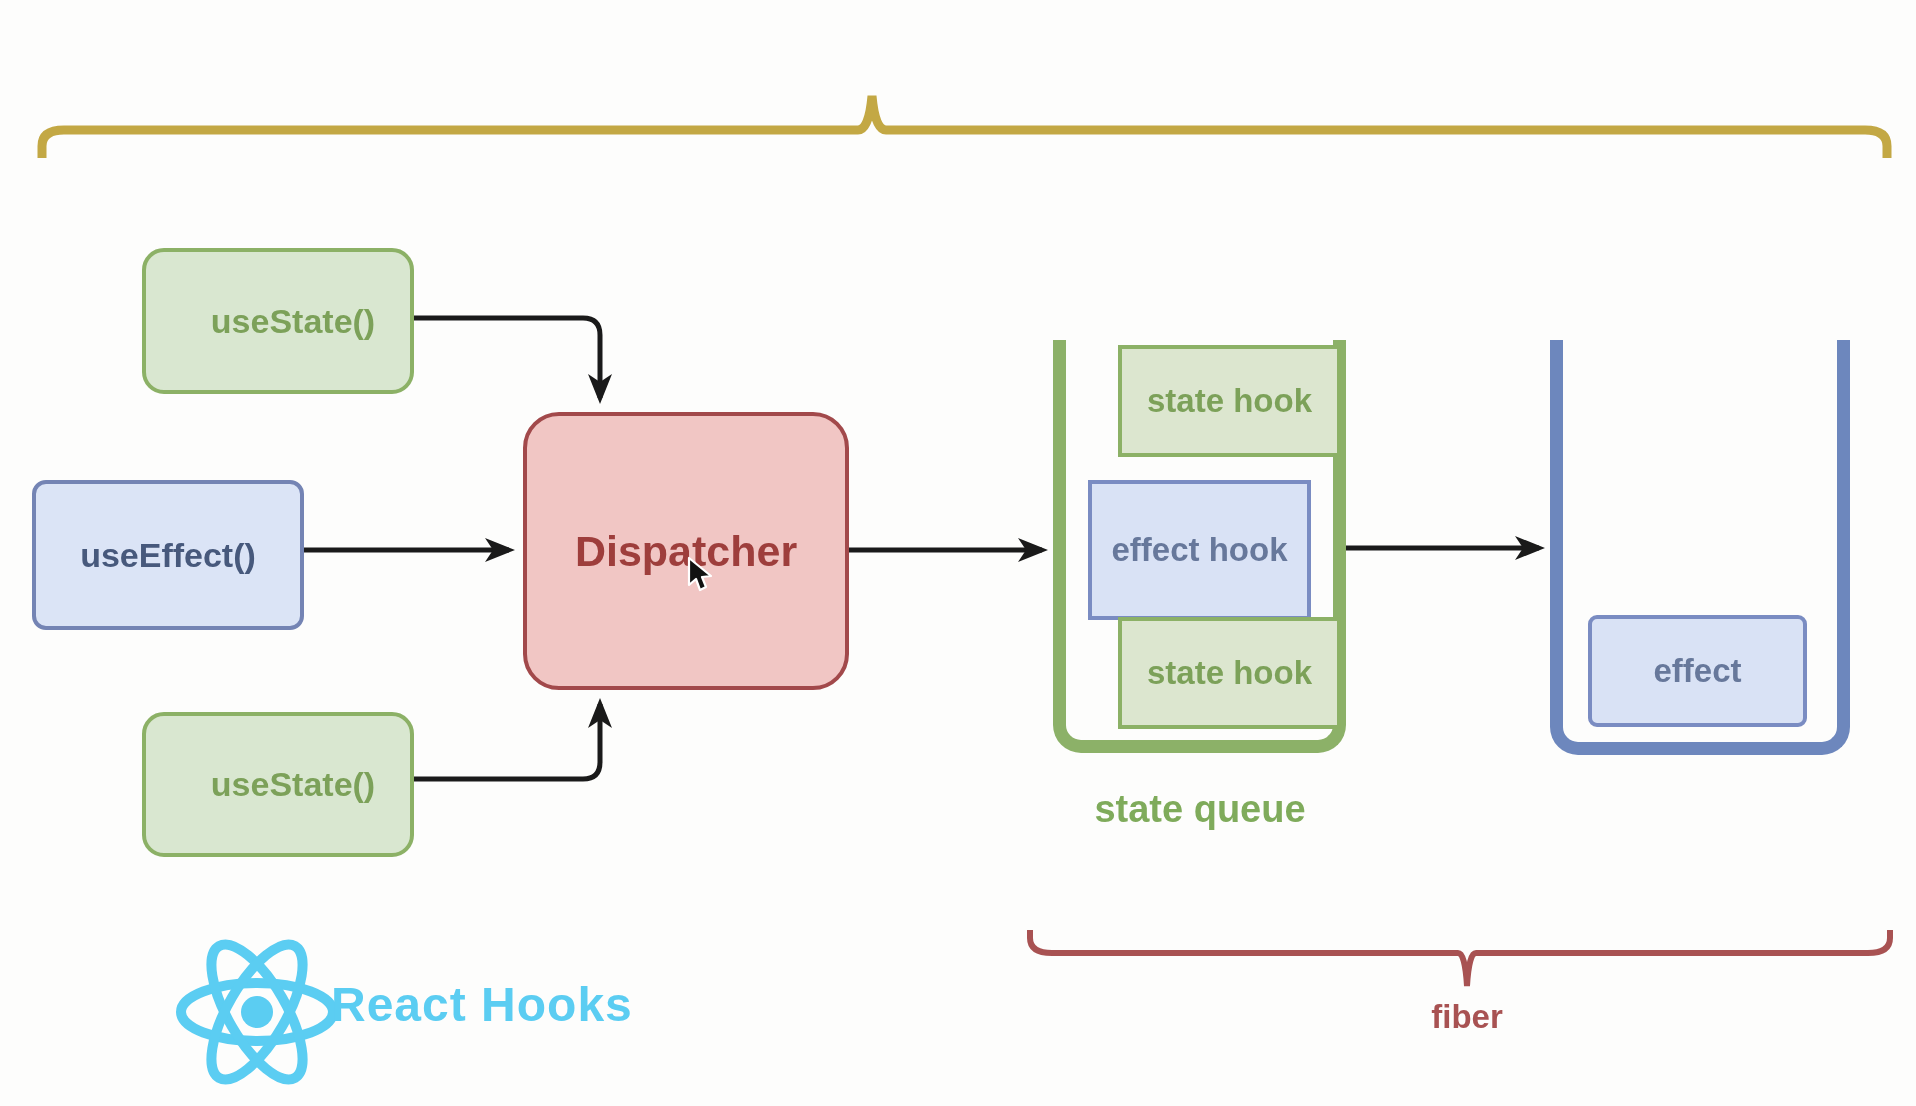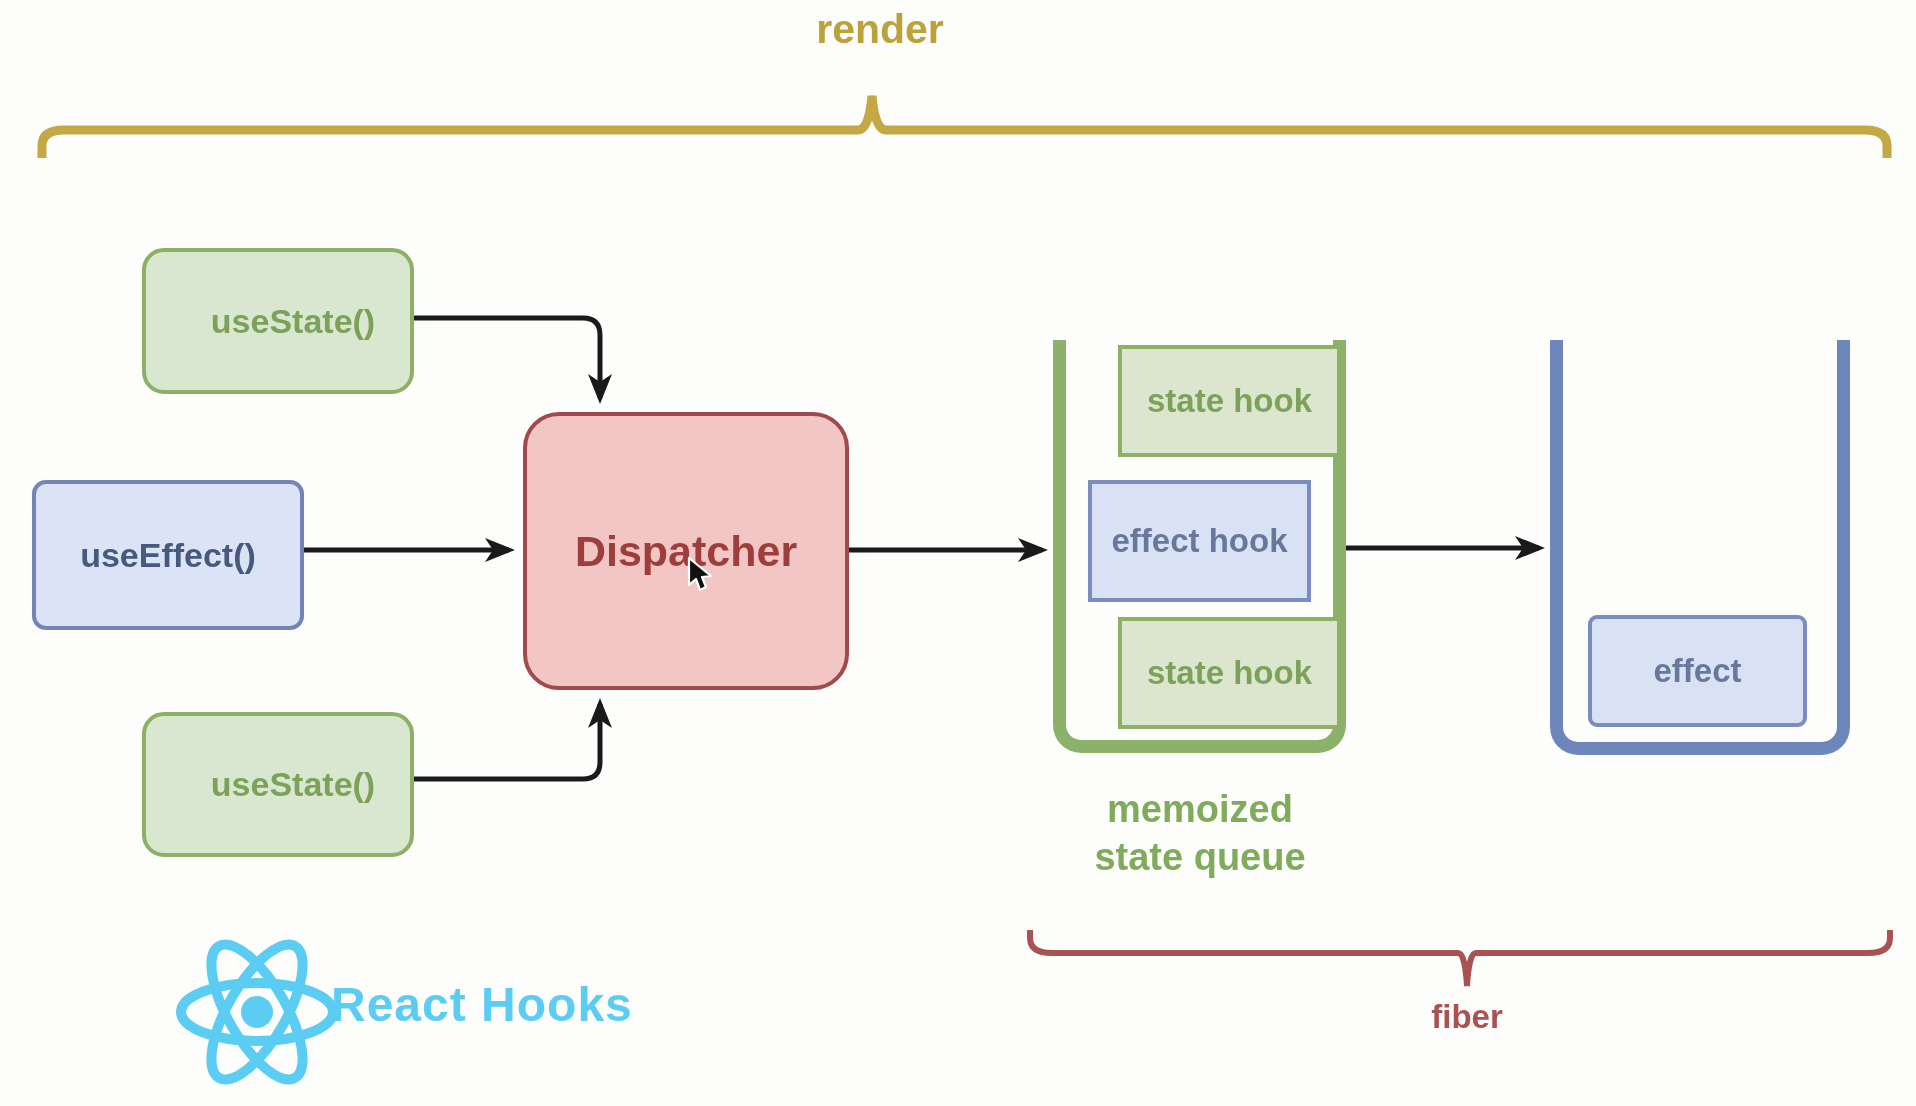--- a/index.html
+++ b/index.html
@@ -61,21 +61,21 @@
   }
   .hook-item{
     position:absolute;
     display:flex;align-items:center;justify-content:center;
     box-sizing:border-box;text-align:center;
     font-size:33px;font-weight:bold;line-height:1.18;
   }
   .hook-green{background:#dce6cf;border:4px solid #8cb166;color:#7ca159;margin-left:30px;}
   .hook-blue{background:#d9e2f5;border:4px solid #7a8cc2;color:#67789b;}
   #state-hook-1{left:22px;top:5px;width:223px;height:112px;}
-  #effect-hook{left:22px;top:140px;width:223px;height:122px;}
+  #effect-hook{left:22px;top:140px;width:223px;height:140px;}
   #state-hook-2{left:22px;top:277px;width:223px;height:112px;}
   #effect-item{left:25px;top:275px;width:219px;height:112px;border-radius:9px;}
   
   .queue-caption{
     text-align:center;font-weight:bold;font-size:38px;line-height:1.26;
   }
   #memoized-caption{left:1030px;top:786px;width:340px;color:#7fab5b;}
   #passive-caption{left:1512px;top:786px;width:380px;color:#6080b8;}
   
   #brand-text{
@@ -84,21 +84,20 @@
     letter-spacing:1px;
   }
   
   svg{display:block;}
 </style>
 </head>
 <body>
 
 <div id="canvas">
 
-  <div class="abs render-label">render</div>
 
   <svg class="abs" style="left:30px;top:88px;" width="1870" height="78" viewBox="0 0 1870 78">
     <path d="M 12 70 L 12 58 Q 12 42 34 42 L 828 42 Q 839 42 842 8 Q 845 42 856 42 L 1835 42 Q 1857 42 1857 58 L 1857 70" fill="none" stroke="#c3a844" stroke-width="9"></path>
   </svg>
 
   <div id="useState-top" class="abs node green-node">
     <span>useState()</span>
   </div>
   <div id="useEffect" class="abs node blue-node">
     <span>useEffect()</span>
@@ -123,21 +122,20 @@
     </div>
   </div>
 
   <div id="passive-queue" class="abs uqueue">
     <div id="effect-item" class="hook-item hook-blue">
       <span>effect</span>
     </div>
   </div>
 
   <div id="memoized-caption" class="abs queue-caption">
-    <div>memoized</div>
     <div>state queue</div>
   </div>
 
   <svg class="abs" style="left:1012px;top:922px;" width="895" height="78" viewBox="0 0 895 78">
     <path d="M 18 8 L 18 16 Q 18 31 40 31 L 446 31 Q 453 31 455 64 Q 457 31 464 31 L 856 31 Q 878 31 878 16 L 878 8" fill="none" stroke="#a85252" stroke-width="6"></path>
   </svg>
   <div class="abs fiber-label">fiber</div>
 
   <svg class="abs" style="left:0;top:0;" width="1916" height="1106" viewBox="0 0 1916 1106">
     <defs>

